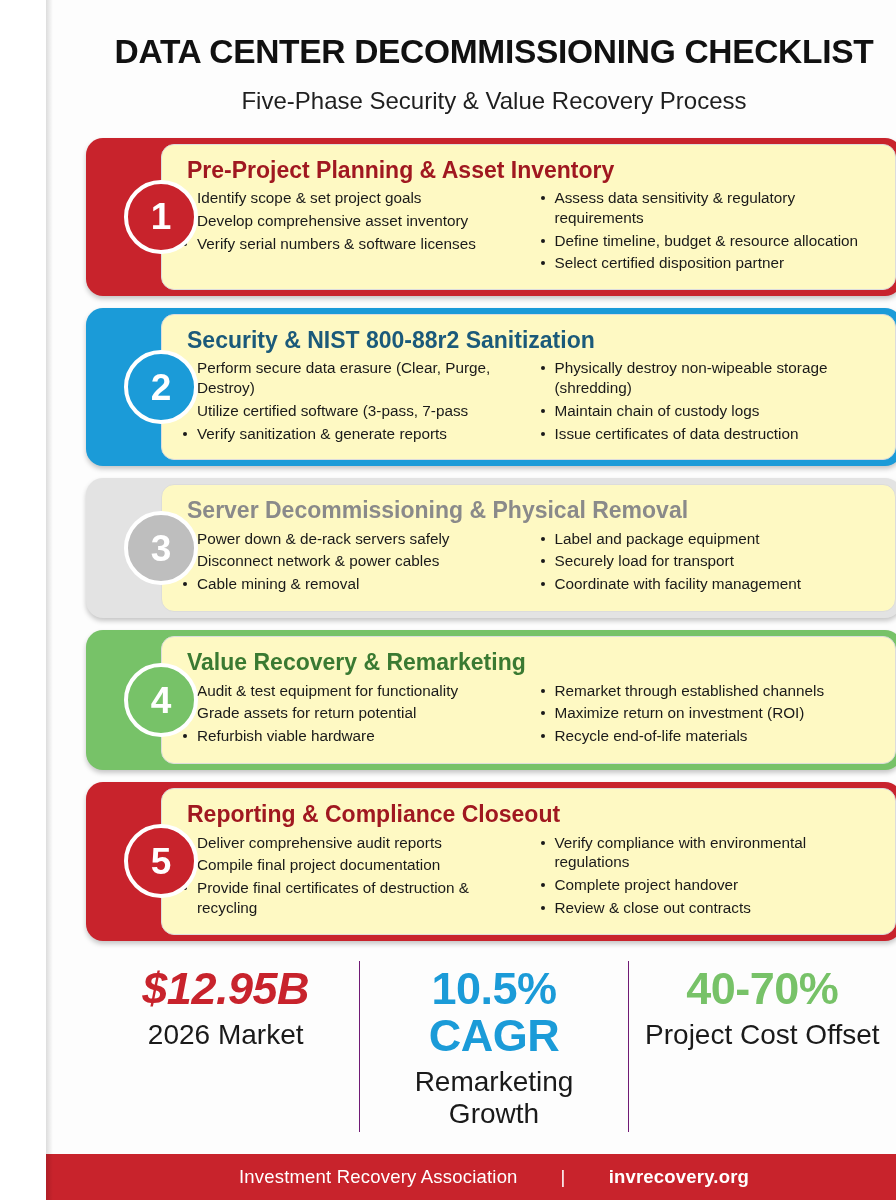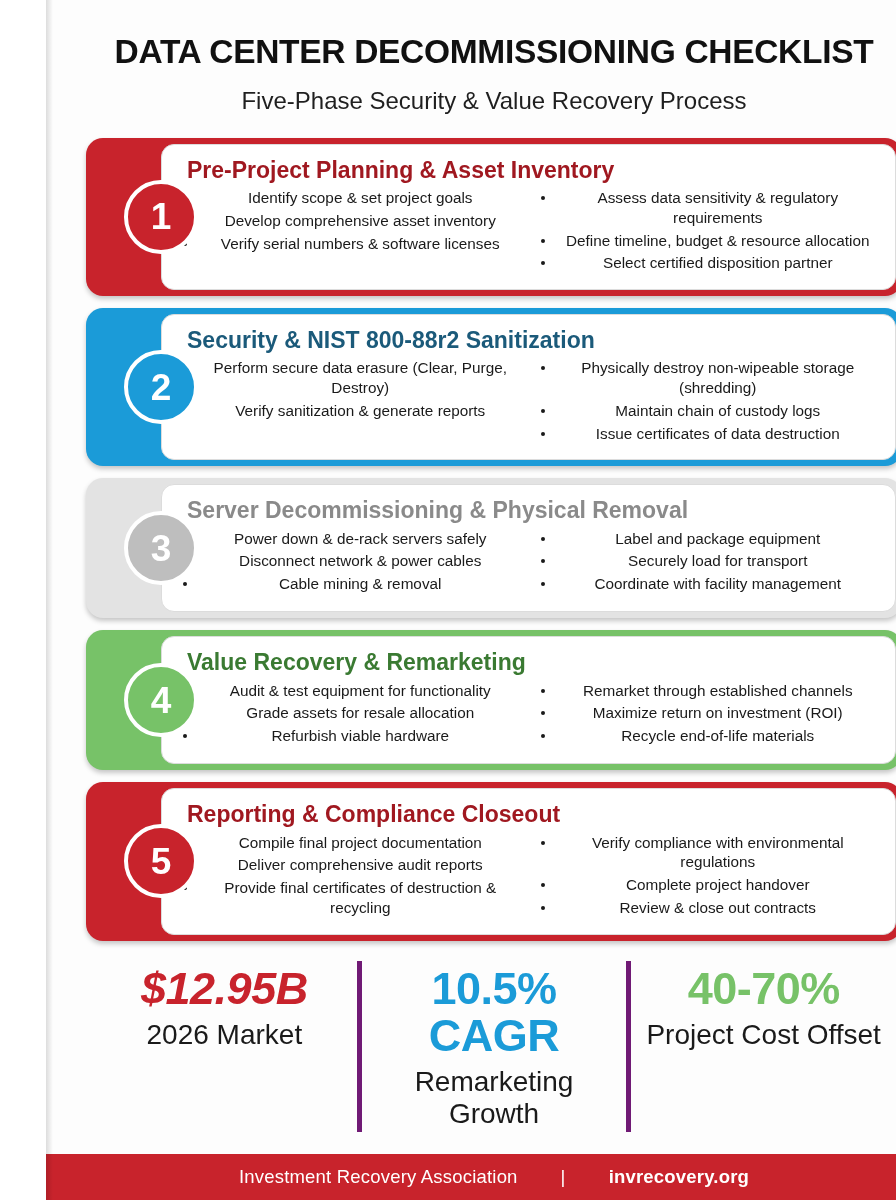--- a/index.html
+++ b/index.html
@@ -76,21 +76,21 @@
   .phase {
     position: relative;
     border-radius: 17px;
     padding: 6px 6px 6px 0;
     box-shadow: 0 3px 5px rgba(0,0,0,0.22);
     display: flex;
   }
   .phase-card {
     margin-left: 75px;
     flex: 1;
-    background: #ffffff;
+    background: #fef9c3;
     border: 1px solid #dcdcdc;
     border-radius: 13px;
     padding: 9px 14px 13px 14px;
     min-height: 128px;
     box-sizing: border-box;
   }
   .badge {
     position: absolute;
     left: 38px;
     top: 50%;
@@ -121,21 +121,20 @@
     padding-left: 4px;
   }
   .col {
     flex: 1;
     min-width: 0;
   }
   ul.items {
     list-style: none;
     margin: 0;
     padding: 0;
-    text-align: center;
   }
   ul.items li {
     position: relative;
     padding-left: 17px;
     font-size: 15.3px;
     line-height: 1.29;
     color: #1a1a1a;
     margin-bottom: 3px;
   }
   ul.items li::before {
@@ -155,21 +154,21 @@
     padding: 0 46px;
     display: flex;
     align-items: stretch;
   }
   .stat {
     flex: 1;
     text-align: center;
     padding: 4px 6px 2px 6px;
   }
   .stat + .stat {
-    border-left: 5px solid #701a75;
+    border-left: 1px solid #701a75;
   }
   .stat-value {
     font-size: 45px;
     font-weight: bold;
     line-height: 1.05;
     letter-spacing: -0.5px;
   }
   .stat-label {
     margin-top: 7px;
     font-size: 28px;
@@ -227,20 +226,21 @@
         </div>
       </div>
       <div class="phase" style="background: rgb(27, 155, 216);">
         <div class="badge" style="background: rgb(27, 155, 216);">2</div>
         <div class="phase-card">
           <div class="phase-title" style="color: rgb(27, 90, 122);">Security &amp; NIST 800-88r2 Sanitization</div>
           <div class="cols">
             <div class="col">
               <ul class="items">
                 <li>Perform secure data erasure (Clear, Purge, Destroy)</li>
+                <li>Utilize certified software (3-pass, 7-pass</li>
                 <li>Verify sanitization &amp; generate reports</li>
               </ul>
             </div>
             <div class="col">
               <ul class="items">
                 <li>Physically destroy non-wipeable storage (shredding)</li>
                 <li>Maintain chain of custody logs</li>
                 <li>Issue certificates of data destruction</li>
               </ul>
             </div>
@@ -270,43 +270,43 @@
         </div>
       </div>
       <div class="phase" style="background: rgb(119, 194, 104);">
         <div class="badge" style="background: rgb(119, 194, 104);">4</div>
         <div class="phase-card">
           <div class="phase-title" style="color: rgb(58, 122, 50);">Value Recovery &amp; Remarketing</div>
           <div class="cols">
             <div class="col">
               <ul class="items">
                 <li>Audit &amp; test equipment for functionality</li>
-                <li>Grade assets for resale allocation</li>
+                <li>Grade assets for return potential</li>
                 <li>Refurbish viable hardware</li>
               </ul>
             </div>
             <div class="col">
               <ul class="items">
                 <li>Remarket through established channels</li>
                 <li>Maximize return on investment (ROI)</li>
                 <li>Recycle end-of-life materials</li>
               </ul>
             </div>
           </div>
         </div>
       </div>
       <div class="phase" style="background: rgb(200, 35, 44);">
         <div class="badge" style="background: rgb(200, 35, 44);">5</div>
         <div class="phase-card">
           <div class="phase-title" style="color: rgb(160, 24, 32);">Reporting &amp; Compliance Closeout</div>
           <div class="cols">
             <div class="col">
               <ul class="items">
+                <li>Deliver comprehensive audit reports</li>
                 <li>Compile final project documentation</li>
-                <li>Deliver comprehensive audit reports</li>
                 <li>Provide final certificates of destruction &amp; recycling</li>
               </ul>
             </div>
             <div class="col">
               <ul class="items">
                 <li>Verify compliance with environmental regulations</li>
                 <li>Complete project handover</li>
                 <li>Review &amp; close out contracts</li>
               </ul>
             </div>

